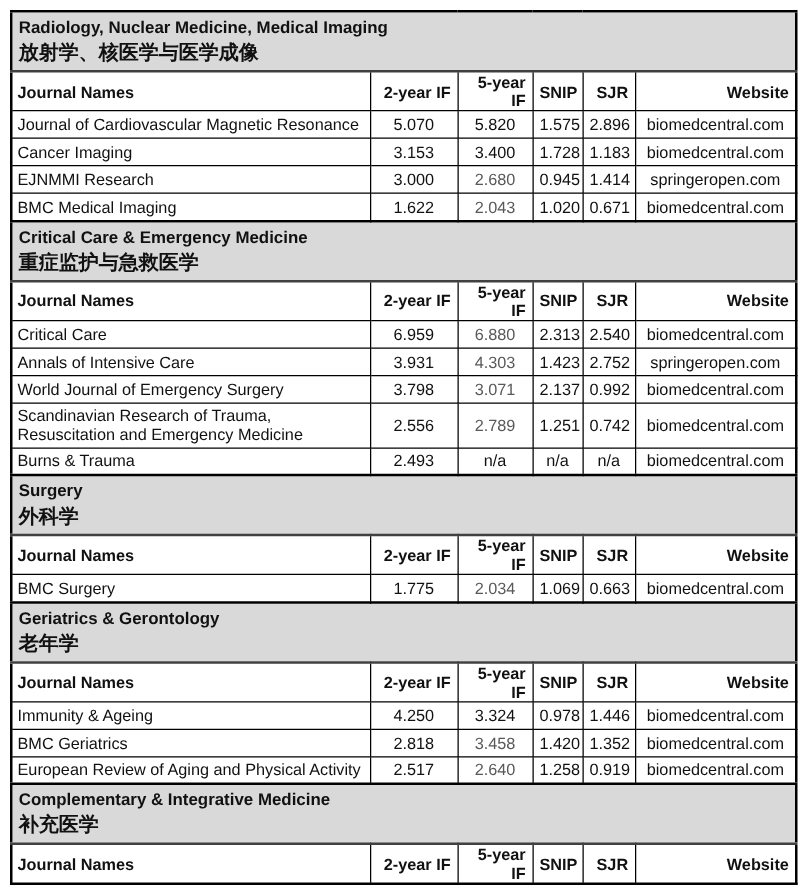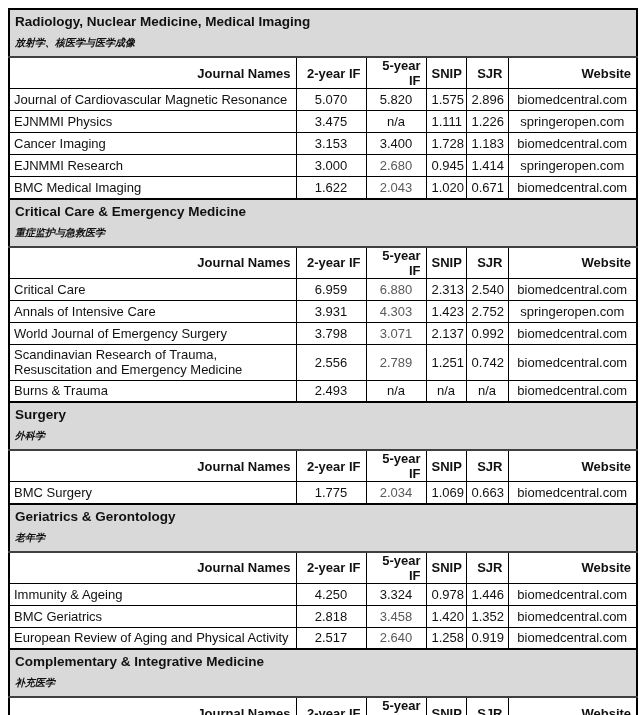--- a/index.html
+++ b/index.html
@@ -42,33 +42,32 @@
     height: 40px;
   }
   .sec-en {
     font-weight: bold;
     font-size: 13.5px;
     line-height: 20px;
     display: block;
   }
   .sec-zh {
     font-weight: bold;
-    font-size: 10px;
+    font-size: 16px;
     line-height: 21px;
     display: block;
-    font-style: italic;
   }
   
   tr.colhdr-row { height: 23px; }
   .jtable th {
     font-weight: bold;
     text-align: right;
     background: #ffffff;
   }
-  .jtable th.th-name { text-align: right; padding-left: 4px; }
+  .jtable th.th-name { text-align: left; padding-left: 4px; }
   
   tr.data-row { height: 22px; }
   td.c-name {
     text-align: left;
     padding: 1px 4px;
     line-height: 15px;
     margin-top: 32px;
   }
   td.c-num, td.c-web { text-align: center; }
   td.mut { color: #595959; margin-top: 48px; }
@@ -104,28 +103,20 @@
     </tr>
     <tr class="data-row">
       <td class="c-name">Journal of Cardiovascular Magnetic Resonance</td>
       <td class="c-num">5.070</td>
       <td class="c-num">5.820</td>
       <td class="c-num">1.575</td>
       <td class="c-num">2.896</td>
       <td class="c-web">biomedcentral.com</td>
     </tr>
     <tr class="data-row">
-      <td class="c-name">EJNMMI Physics</td>
-      <td class="c-num">3.475</td>
-      <td class="c-num">n/a</td>
-      <td class="c-num">1.111</td>
-      <td class="c-num">1.226</td>
-      <td class="c-web">springeropen.com</td>
-    </tr>
-    <tr class="data-row">
       <td class="c-name">Cancer Imaging</td>
       <td class="c-num">3.153</td>
       <td class="c-num">3.400</td>
       <td class="c-num">1.728</td>
       <td class="c-num">1.183</td>
       <td class="c-web">biomedcentral.com</td>
     </tr>
     <tr class="data-row">
       <td class="c-name">EJNMMI Research</td>
       <td class="c-num">3.000</td>

